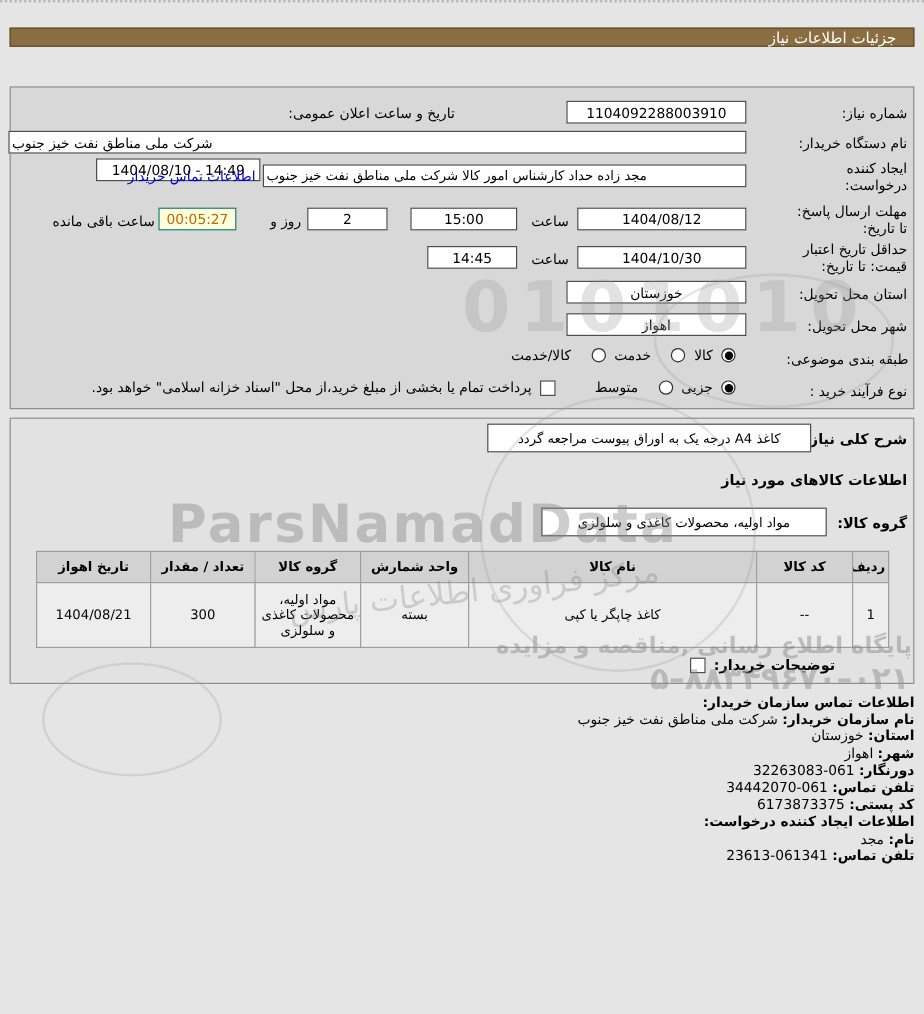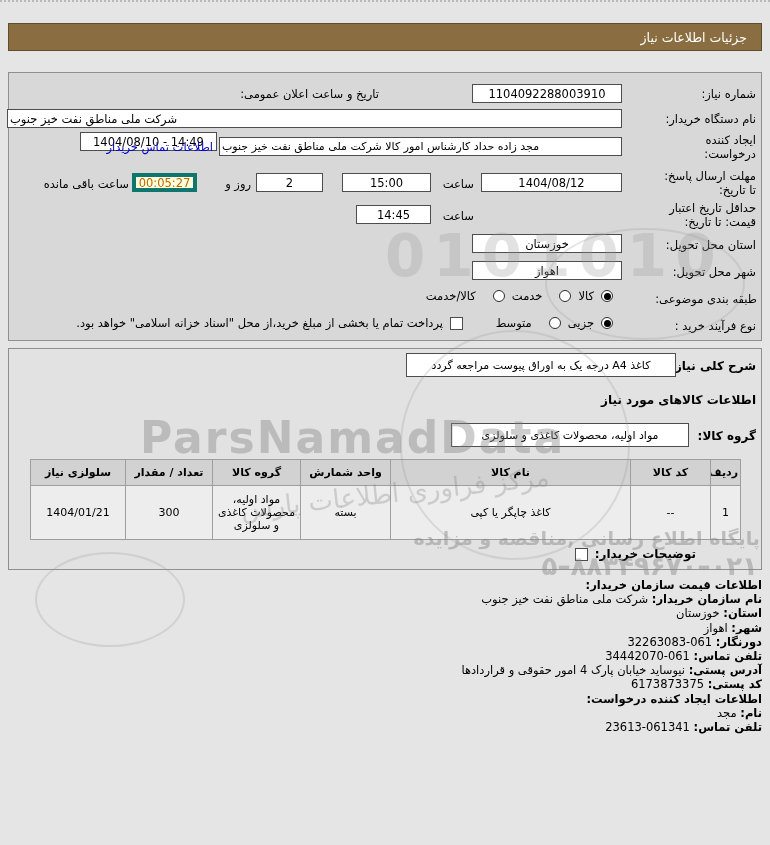--- a/index.html
+++ b/index.html
@@ -9,21 +9,21 @@
     background: #e5e5e5;
     font-family: "DejaVu Sans", sans-serif;
     direction: rtl;
     overflow: hidden;
     color: #000;
   }
   .top-dotted { position: absolute; top: 0; left: 0; width: 770px; border-top: 2px dotted #b9b9b9; }
 
   
   .titlebar {
-    position: absolute; top: 23px; right: 8px; width: 754px; height: 28px;
+    position: absolute; top: 23px; right: 8px; width: 754px; height: 16px;
     background: #8a6e41; border: 1px solid #5f4c2a;
     color: #fff; font-size: 12.5px;
     display: flex; align-items: center; padding-right: 14px;
   }
 
   
   .section {
     position: absolute; right: 8px; width: 754px;
     border: 1px solid #8f8f8f;
   }
@@ -35,21 +35,21 @@
 
   .inp {
     position: absolute; height: 19px; background: #fff;
     border: 1px solid #4d4d4d; font-size: 11.5px;
     display: flex; align-items: center; justify-content: center;
     overflow: hidden; white-space: nowrap;
   }
   .inp.rt { justify-content: flex-end; padding-left: 2px; padding-right: 4px; }
   .ltr { direction: ltr; unicode-bidi: isolate; }
 
-  .countdown { background: #ffffde; color: #c26500; border: 4px solid #0f766e; }
+  .countdown { background: #ffffde; color: #c26500; border: 1px solid #0f766e; }
 
   .link { position: absolute; color: #0000cc; font-size: 11.5px; cursor: pointer; }
 
   
   .optrow { position: absolute; display: flex; align-items: center; gap: 7px; font-size: 11.5px; }
   .radio {
     width: 12px; height: 12px; border-radius: 50%;
     border: 1px solid #2e2e2e; background: #fff; flex: 0 0 auto;
     display: inline-flex; align-items: center; justify-content: center;
   }
@@ -117,20 +117,21 @@
   <div class="lbl" style="top:96px; right:5px; width:100px;">مهلت ارسال پاسخ: تا تاریخ:</div>
   <div class="inp ltr" style="top:100px; right:139px; width:141px;">1404/08/12</div>
   <div class="lbl" style="top:104px; right:287px;">ساعت</div>
   <div class="inp ltr" style="top:100px; right:330px; width:89px;">15:00</div>
   <div class="inp ltr" style="top:100px; right:438px; width:67px;">2</div>
   <div class="lbl" style="top:104px; right:510px;">روز و</div>
   <div class="inp ltr countdown" style="top:100px; right:564px; width:65px;">00:05:27</div>
   <div class="lbl" style="top:104px; right:632px; white-space:nowrap;">ساعت باقی مانده</div>
 
   <div class="lbl" style="top:128px; right:5px; width:112px;">حداقل تاریخ اعتبار قیمت: تا تاریخ:</div>
+  <div class="inp ltr" style="top:132px; right:139px; width:141px;">1404/10/30</div>
   <div class="lbl" style="top:136px; right:287px;">ساعت</div>
   <div class="inp ltr" style="top:132px; right:330px; width:75px;">14:45</div>
 
   <div class="lbl" style="top:165px; right:5px;">استان محل تحویل:</div>
   <div class="inp" style="top:161px; right:139px; width:150px;">خوزستان</div>
 
   <div class="lbl" style="top:192px; right:5px;">شهر محل تحویل:</div>
   <div class="inp" style="top:188px; right:139px; width:150px;">اهواز</div>
 
   <div class="lbl" style="top:219px; right:4px; white-space:nowrap;">طبقه بندی موضوعی:</div>
@@ -177,48 +178,47 @@
         <col style="width:95px">
     </colgroup>
     <tbody>
         <tr>
       <th>ردیف</th>
       <th>کد کالا</th>
       <th>نام کالا</th>
       <th>واحد شمارش</th>
       <th>گروه کالا</th>
       <th>تعداد / مقدار</th>
-      <th>سلولزی نیاز</th>
+      <th>تاریخ اهواز</th>
     </tr>
     <tr>
       <td>1</td>
       <td class="ltr">--</td>
       <td>کاغذ چاپگر یا کپی</td>
       <td>بسته</td>
       <td>مواد اولیه، محصولات کاغذی و سلولزی</td>
       <td class="ltr">300</td>
-      <td class="ltr">1404/01/21</td>
+      <td class="ltr">1404/08/21</td>
     </tr>
   </tbody>
     </table>
 
   <div class="optrow" style="top:198px; right:65px;">
     <span class="b" style="font-size:12px; white-space:nowrap;">توضیحات خریدار:</span>
     <span class="checkbox"></span>
   </div>
 </div>
 
 <div class="contact">
-  <div><span class="b">اطلاعات قیمت سازمان خریدار:</span></div>
+  <div><span class="b">اطلاعات تماس سازمان خریدار:</span></div>
   <div><span class="b">نام سازمان خریدار:</span> <span>شرکت ملی مناطق نفت خیز جنوب</span></div>
   <div><span class="b">استان:</span> <span>خوزستان</span></div>
   <div><span class="b">شهر:</span> <span>اهواز</span></div>
   <div><span class="b">دورنگار:</span> <span class="ltr">32263083-061</span></div>
   <div><span class="b">تلفن تماس:</span> <span class="ltr">34442070-061</span></div>
-  <div><span class="b">آدرس پستی:</span> <span>نیوساید خیابان پارک 4 امور حقوقی و قراردادها</span></div>
   <div><span class="b">کد پستی:</span> <span class="ltr">6173873375</span></div>
   <div><span class="b">اطلاعات ایجاد کننده درخواست:</span></div>
   <div><span class="b">نام:</span> <span>مجد</span></div>
   <div><span class="b">تلفن تماس:</span> <span class="ltr">23613-061341</span></div>
 </div>
 
 <div class="wm wm-digits ltr">0101010</div>
 <div class="wm wm-brand ltr">ParsNamadData</div>
 <div class="wm wm-line1">مرکز فراوری اطلاعات پارس</div>
 <div class="wm wm-line2">پایگاه اطلاع رسانی ,مناقصه و مزایده</div>

